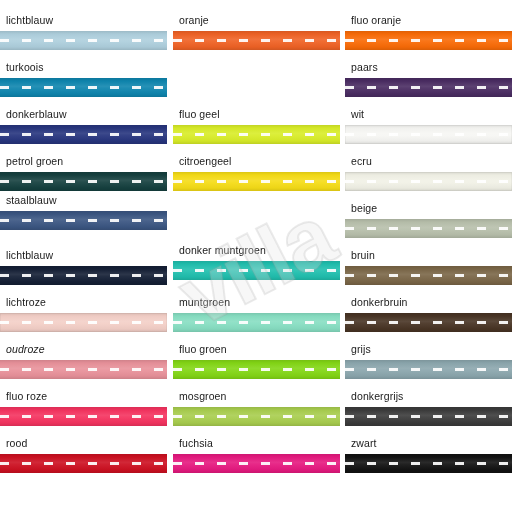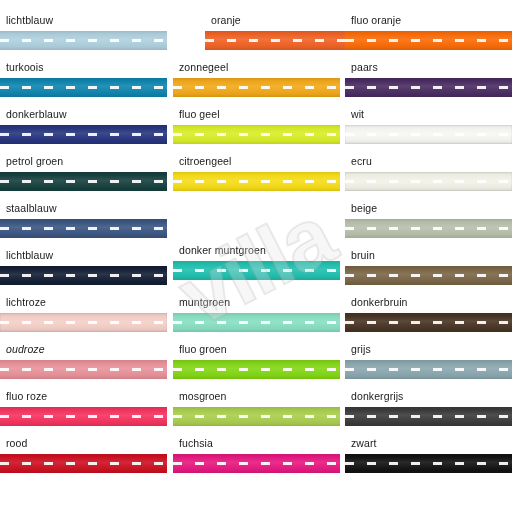--- a/index.html
+++ b/index.html
@@ -130,48 +130,40 @@
 
   <div id="swatch-grid">
       <div class="swatch-cell col0" style="top: 14px;">
         <div class="swatch-label">lichtblauw</div>
         <div class="ribbon">
           <div class="ribbon-fill" style="background: rgb(174, 207, 221);"></div>
           <div class="ribbon-shade"></div>
           <div class="ribbon-stitch"></div>
         </div>
       </div>
-      <div class="swatch-cell col1" style="top: 14px; margin-left: 32px;">
+      <div class="swatch-cell col1" style="top: 14px;">
         <div class="swatch-label">oranje</div>
         <div class="ribbon">
           <div class="ribbon-fill" style="background: rgb(239, 98, 37);"></div>
           <div class="ribbon-shade"></div>
           <div class="ribbon-stitch"></div>
         </div>
       </div>
       <div class="swatch-cell col2" style="top: 14px;">
         <div class="swatch-label">fluo oranje</div>
         <div class="ribbon">
           <div class="ribbon-fill" style="background: rgb(249, 107, 7);"></div>
           <div class="ribbon-shade"></div>
           <div class="ribbon-stitch"></div>
         </div>
       </div>
       <div class="swatch-cell col0" style="top: 61px; text-align: right;">
         <div class="swatch-label">turkoois</div>
         <div class="ribbon">
           <div class="ribbon-fill" style="background: rgb(14, 133, 174);"></div>
-          <div class="ribbon-shade"></div>
-          <div class="ribbon-stitch"></div>
-        </div>
-      </div>
-      <div class="swatch-cell col1" style="top: 61px;">
-        <div class="swatch-label">zonnegeel</div>
-        <div class="ribbon">
-          <div class="ribbon-fill" style="background: rgb(240, 168, 26);"></div>
           <div class="ribbon-shade"></div>
           <div class="ribbon-stitch"></div>
         </div>
       </div>
       <div class="swatch-cell col2" style="top: 61px;">
         <div class="swatch-label">paars</div>
         <div class="ribbon">
           <div class="ribbon-fill" style="background: rgb(74, 44, 98);"></div>
           <div class="ribbon-shade"></div>
           <div class="ribbon-stitch"></div>
@@ -218,21 +210,21 @@
         </div>
       </div>
       <div class="swatch-cell col2" style="top: 155px;">
         <div class="swatch-label">ecru</div>
         <div class="ribbon pale">
           <div class="ribbon-fill" style="background: rgb(241, 241, 230);"></div>
           <div class="ribbon-shade"></div>
           <div class="ribbon-stitch"></div>
         </div>
       </div>
-      <div class="swatch-cell col0" style="top: 202px;">
+      <div class="swatch-cell col0" style="top: 194px;">
         <div class="swatch-label">staalblauw</div>
         <div class="ribbon">
           <div class="ribbon-fill" style="background: rgb(59, 86, 130);"></div>
           <div class="ribbon-shade"></div>
           <div class="ribbon-stitch"></div>
         </div>
       </div>
       <div class="swatch-cell col2" style="top: 202px;">
         <div class="swatch-label">beige</div>
         <div class="ribbon">

